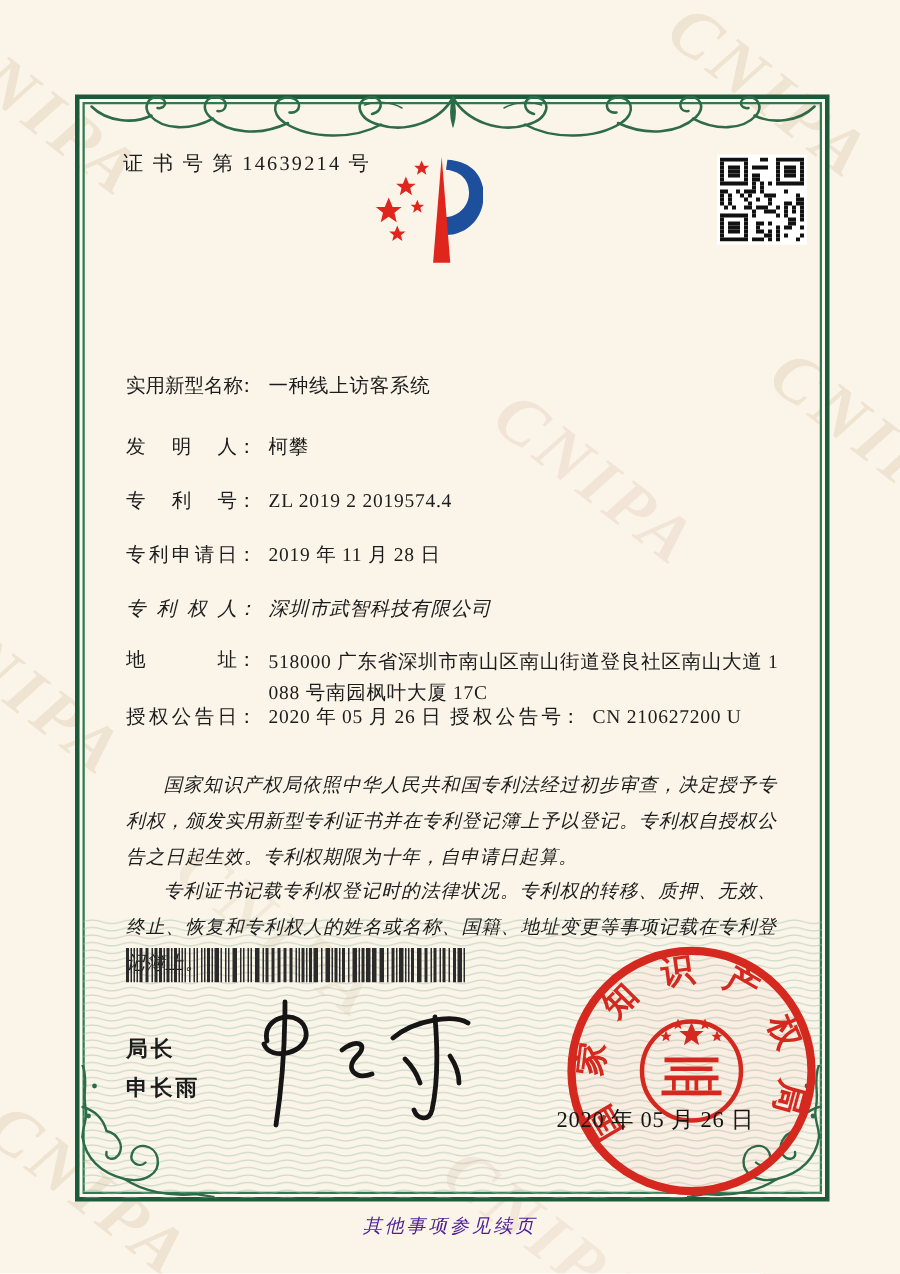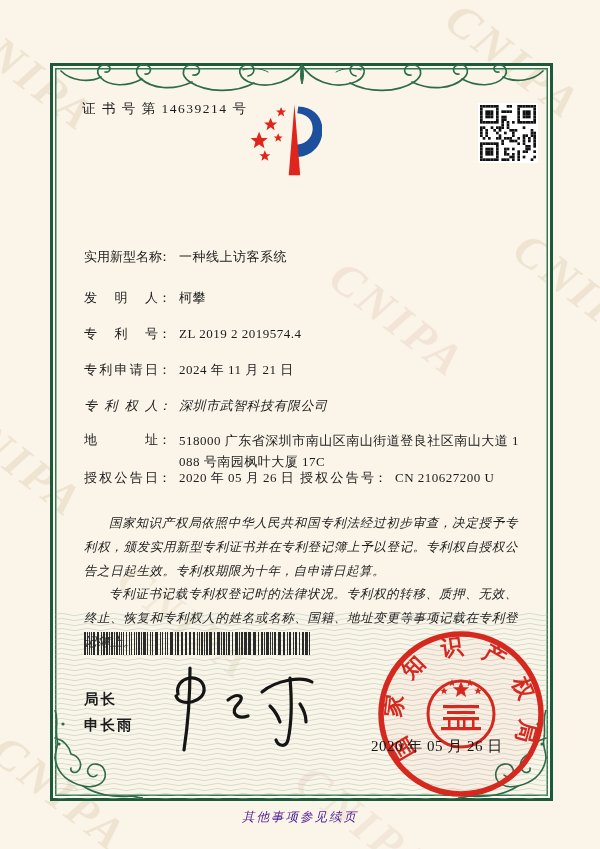--- a/index.html
+++ b/index.html
@@ -338,21 +338,21 @@
   <div class="row r2">
     <span class="lbl">发明人</span><span class="cl">：</span><span class="val">柯攀</span>
   </div>
   <div class="row r1">
     <span class="lbl">实用新型名称</span><span class="cl">：</span><span class="val">一种线上访客系统</span>
   </div>
   <div class="row r3">
     <span class="lbl">专利号</span><span class="cl">：</span><span class="val">ZL 2019 2 2019574.4</span>
   </div>
   <div class="row r4">
-    <span class="lbl">专利申请日</span><span class="cl">：</span><span class="val">2024 年 11 月 21 日</span>
+    <span class="lbl">专利申请日</span><span class="cl">：</span><span class="val">2019 年 11 月 28 日</span>
   </div>
   <div class="row r5">
     <span class="lbl">专利权人</span><span class="cl">：</span><span class="val">深圳市武智科技有限公司</span>
   </div>
   <div class="row r6">
     <span class="lbl">地址</span><span class="cl">：</span><span class="val val-addr">518000 广东省深圳市南山区南山街道登良社区南山大道 1
 088 号南园枫叶大厦 17C</span>
   </div>
   <div class="row r7">
     <span class="lbl">授权公告日</span><span class="cl">：</span><span class="val">2020 年 05 月 26 日</span>

